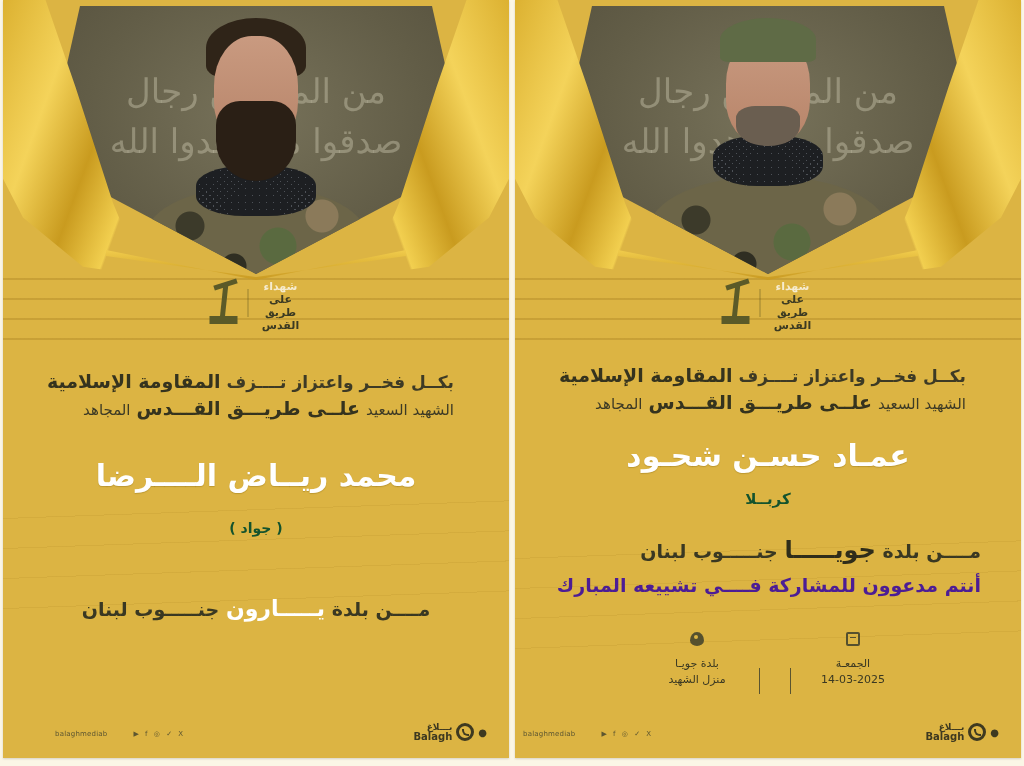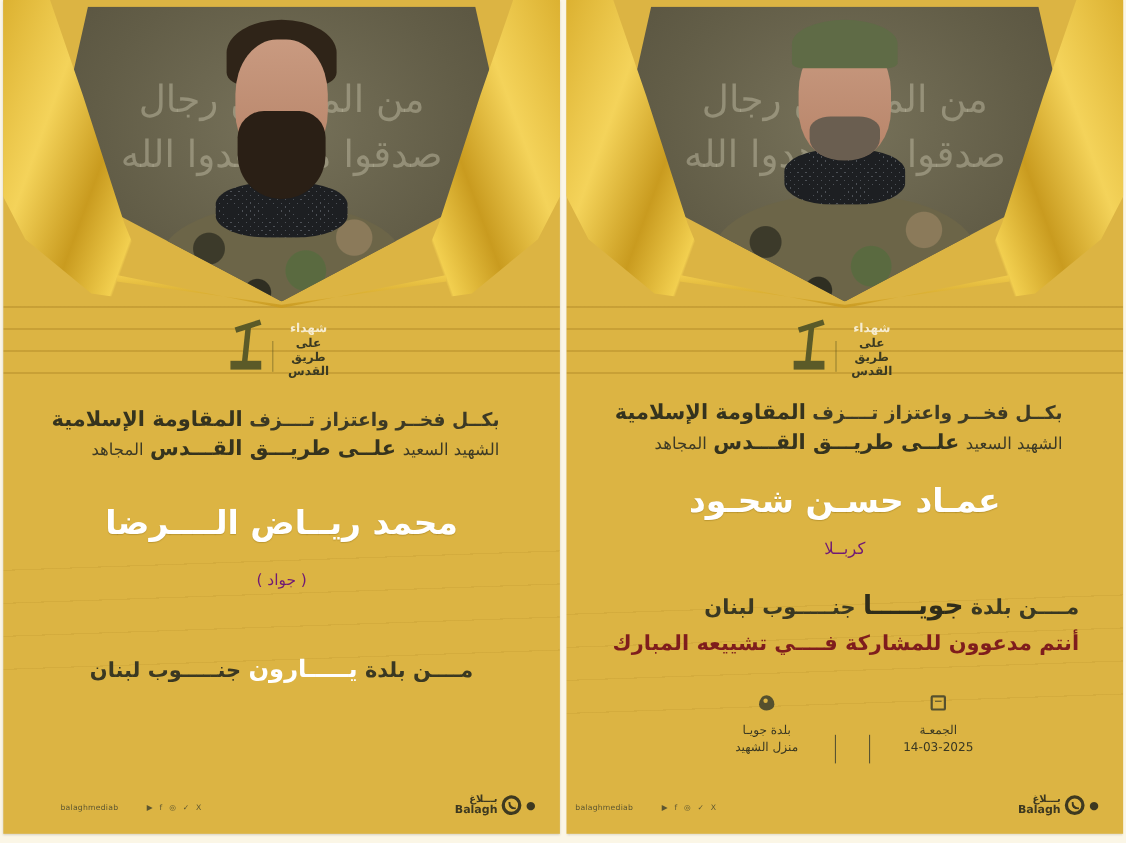--- a/index.html
+++ b/index.html
@@ -84,22 +84,22 @@
   }
   .drape-bottom {
     position: absolute; top: 250px; left: 50%; transform: translateX(-50%);
     width: 300px; height: 30px;
     background: linear-gradient(#f1cc4c, #c99a22);
     clip-path: polygon(0 0, 50% 100%, 100% 0, 100% 20%, 50% 90%, 0 20%);
   }
 
   
   .logos {
-    position: absolute; top: 292px; left: 50%; transform: translateX(-50%);
-    display: flex; align-items: flex-end; gap: 10px;
+    position: absolute; top: 280px; left: 50%; transform: translateX(-50%);
+    display: flex; align-items: center; gap: 10px;
   }
   .logo-hezb {
     width: 28px; height: 46px; position: relative;
   }
   .logo-hezb .stem { position: absolute; left: 12px; top: 4px; width: 5px; height: 36px; background: #5b5a28; transform: skewX(-6deg); }
   .logo-hezb .top { position: absolute; left: 4px; top: 2px; width: 24px; height: 5px; background: #5b5a28; transform: rotate(-18deg); }
   .logo-hezb .base { position: absolute; left: 0; bottom: 2px; width: 28px; height: 8px; background: #5b5a28; }
   .logo-sep { width: 1px; height: 28px; background: rgba(90,80,30,0.5); }
   .logo-quds {
     width: 44px; height: 46px; text-align: center; direction: rtl;
@@ -113,27 +113,27 @@
   .intro {
     font-size: 17px; line-height: 26px; font-weight: bold;
     padding-right: 55px; text-align: right;
   }
   .intro .big { font-size: 19px; font-weight: 900; color: #35331e; }
   .intro .light { font-weight: normal; font-size: 15px; }
   .name {
     color: #ffffff; font-size: 30px; font-weight: 900; letter-spacing: 1px;
     text-shadow: 0 1px 1px rgba(120,90,10,0.3);
   }
-  .alias { color: #701a75; font-size: 14px; font-weight: normal; }
+  .alias { color: #14532d; font-size: 14px; font-weight: bold; }
   .town {
     font-size: 19px; font-weight: bold; color: #3a3822;
   }
   .town .hl-white { color: #ffffff; font-size: 22px; font-weight: 900; }
   .town .hl-dark { color: #2f2d1a; font-size: 24px; font-weight: 900; }
-  .line2 { font-size: 18px; font-weight: bold; color: #7f1d1d; margin-left: 28px; }
+  .line2 { font-size: 18px; font-weight: bold; color: #4c1d95; margin-left: 28px; }
 
   
   .info-row {
     position: absolute; top: 632px; left: 150px; width: 220px;
     display: flex; direction: rtl; justify-content: space-between; align-items: flex-start;
   }
   .info-col { width: 64px; text-align: center; color: #3a3822; font-size: 11px; line-height: 16px; font-weight: normal; }
   .info-col .ico { display: block; margin: 0 auto 10px; width: 14px; height: 14px; }
   .info-sep { width: 1px; height: 26px; background: #5a5430; margin-top: 36px; }
   .ico-cal { border: 2px solid #55502e; border-radius: 2px; position: relative; }

